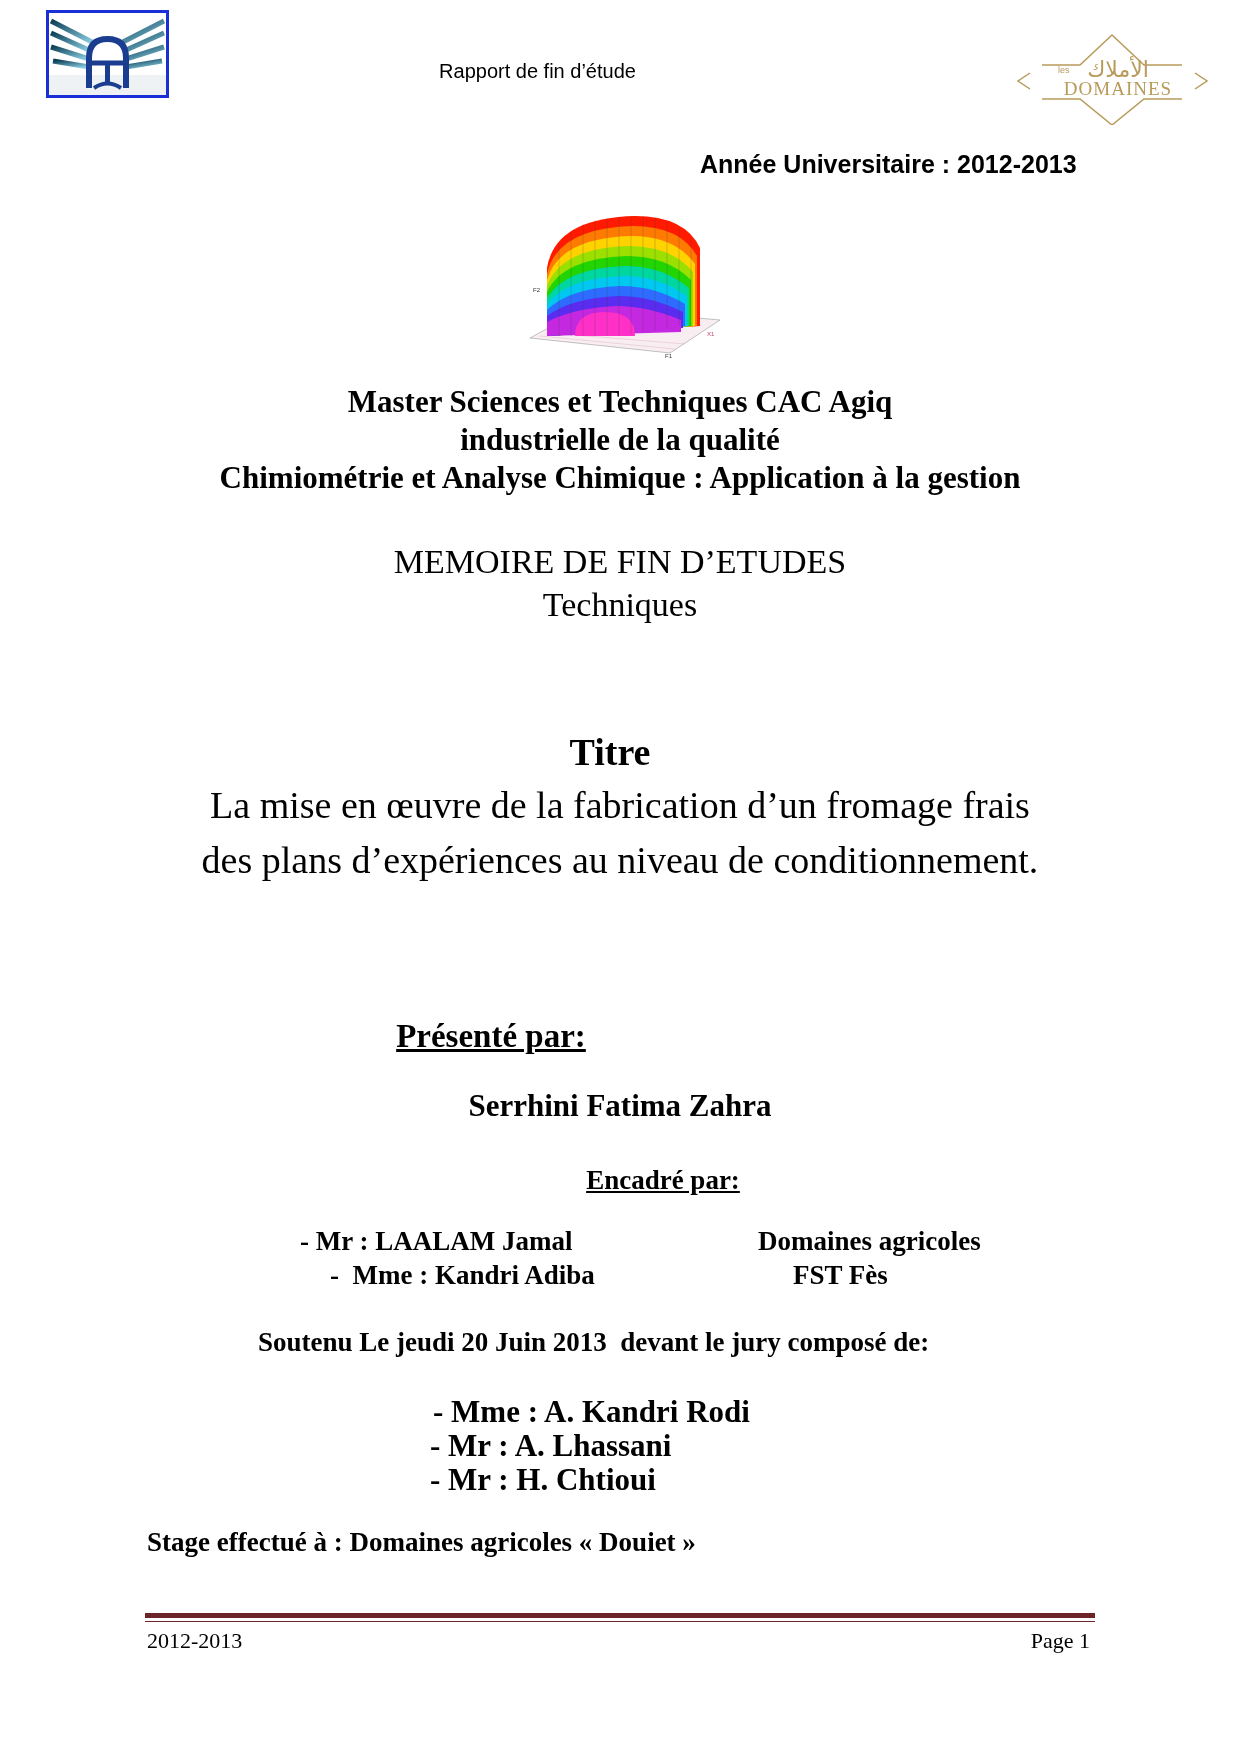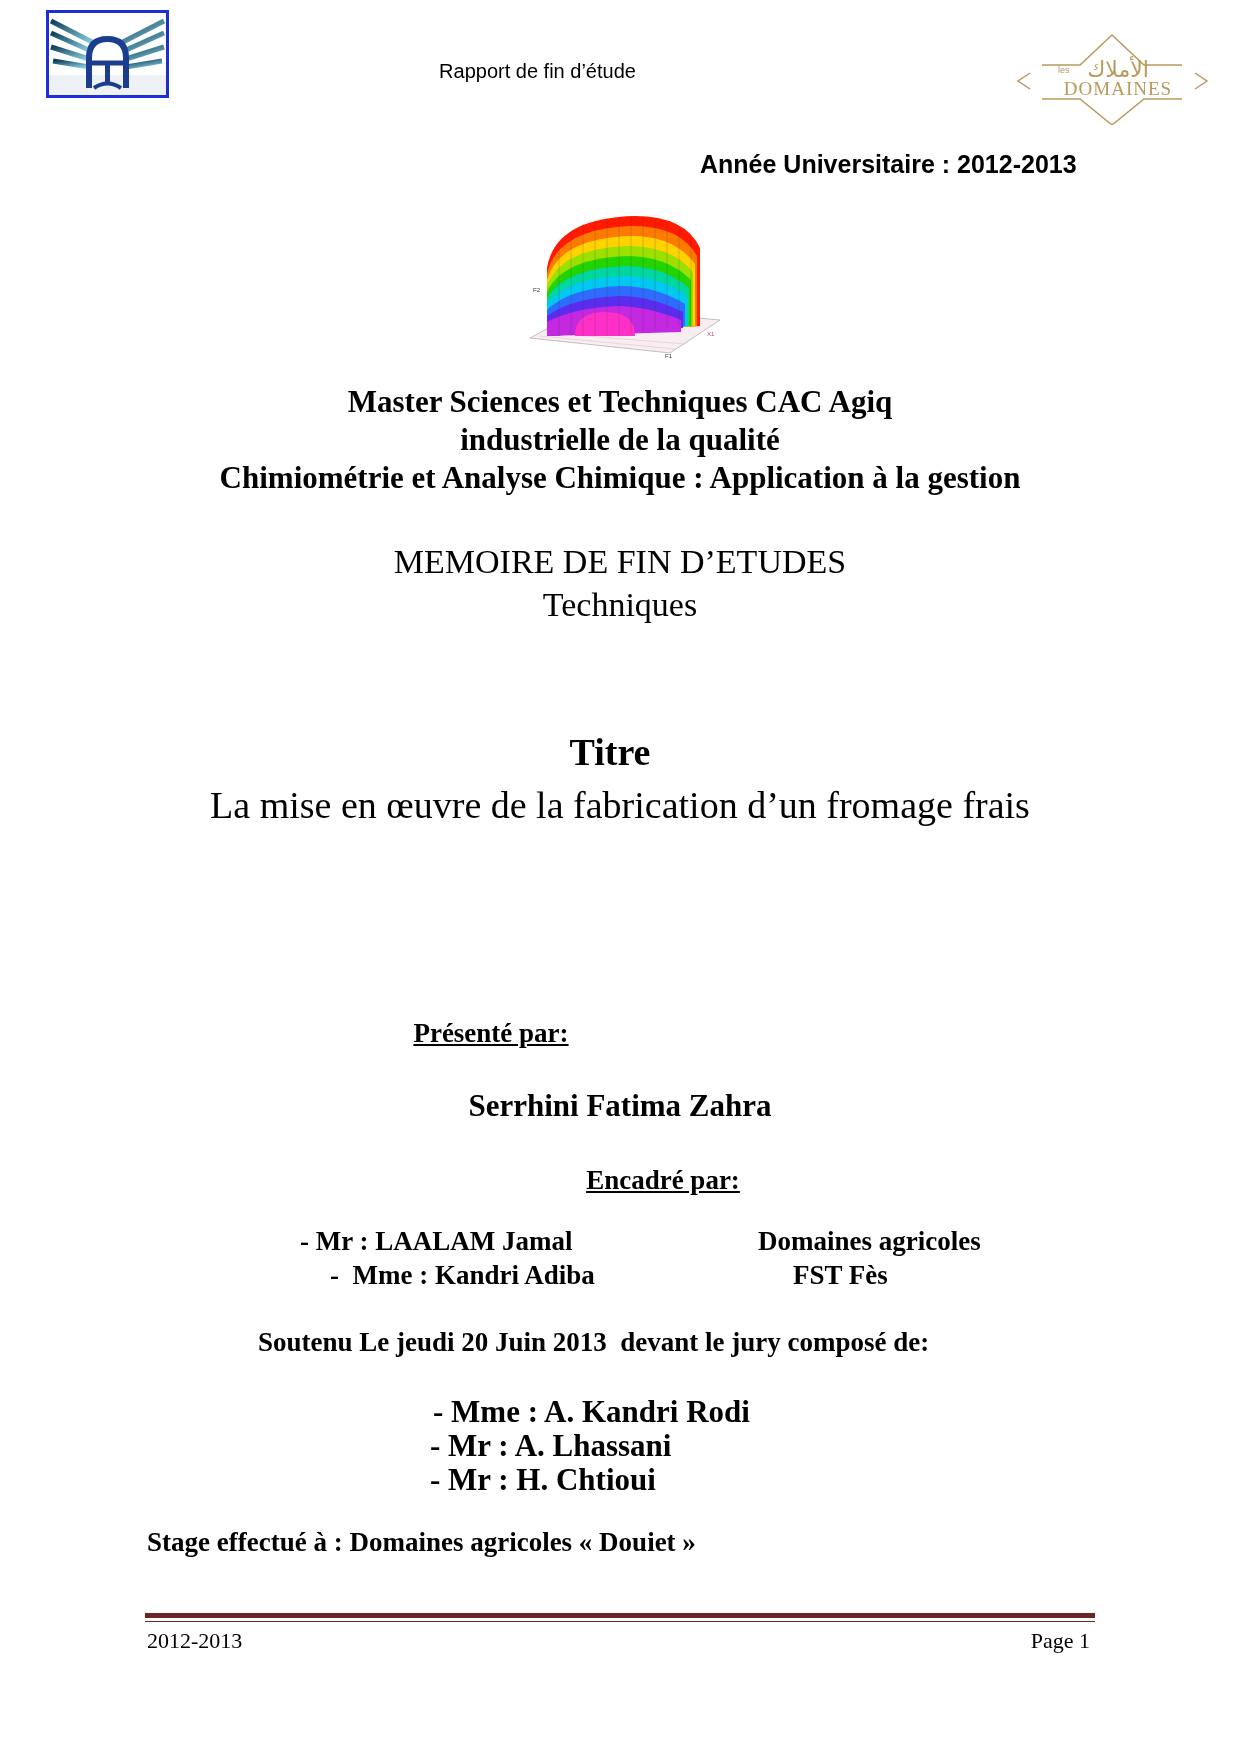--- a/index.html
+++ b/index.html
@@ -17,21 +17,21 @@
 
   
   #surface-plot { left: 525px; top: 208px; width: 200px; height: 150px; }
 
   
   #program-block { left: 150px; width: 940px; top: 383px; font-size: 31px; font-weight: bold; line-height: 38px; }
   #memoire-block { left: 150px; width: 940px; top: 540px; font-size: 34px; line-height: 43px; }
   #title-heading { left: 150px; width: 920px; top: 730px; font-size: 38px; font-weight: bold; }
   #title-text { left: 150px; width: 940px; top: 778px; font-size: 38px; line-height: 55px; }
 
-  #presented-label { left: 0; width: 982px; top: 1018px; font-size: 27px; font-weight: bold; text-decoration: underline; }
+  #presented-label { left: 0; width: 982px; top: 1018px; font-size: 33px; font-weight: bold; text-decoration: underline; }
   #student-name { left: 0; width: 1240px; top: 1088px; font-size: 31px; font-weight: bold; }
   #supervised-label { left: 0; width: 1240px; top: 1165px; font-size: 27px; font-weight: bold; text-decoration: underline; padding-left: 43px; }
 
   .sup-row { font-size: 27px; font-weight: bold; white-space: pre; }
   #sup-0-name { left: 300px; top: 1226px; }
   #sup-1-name { left: 330px; top: 1260px; }
   #sup-0-org { left: 758px; top: 1226px; }
   #sup-1-org { left: 793px; top: 1260px; }
 
   #defense-line { left: 258px; top: 1327px; font-size: 27px; font-weight: bold; white-space: pre; }
@@ -146,20 +146,21 @@
 </div>
 
 <div id="memoire-block" class="abs serif center">
   <div>MEMOIRE DE FIN D’ETUDES</div>
   <div>Techniques</div>
 </div>
 
 <div id="title-heading" class="abs serif center">Titre</div>
 <div id="title-text" class="abs serif center">
   <div>La mise en œuvre de la fabrication d’un fromage frais</div>
+  <div>des plans d’expériences au niveau de conditionnement.</div>
 </div>
 
 <div id="presented-label" class="abs serif center">Présenté par:</div>
 <div id="student-name" class="abs serif center">Serrhini Fatima Zahra</div>
 
 <div id="supervised-label" class="abs serif center">Encadré par:</div>
 <div id="sup-0-name" class="abs serif sup-row">- Mr : LAALAM Jamal</div>
 <div id="sup-0-org" class="abs serif sup-row">Domaines agricoles</div>
 <div id="sup-1-name" class="abs serif sup-row">-  Mme : Kandri Adiba</div>
 <div id="sup-1-org" class="abs serif sup-row">FST Fès</div>

